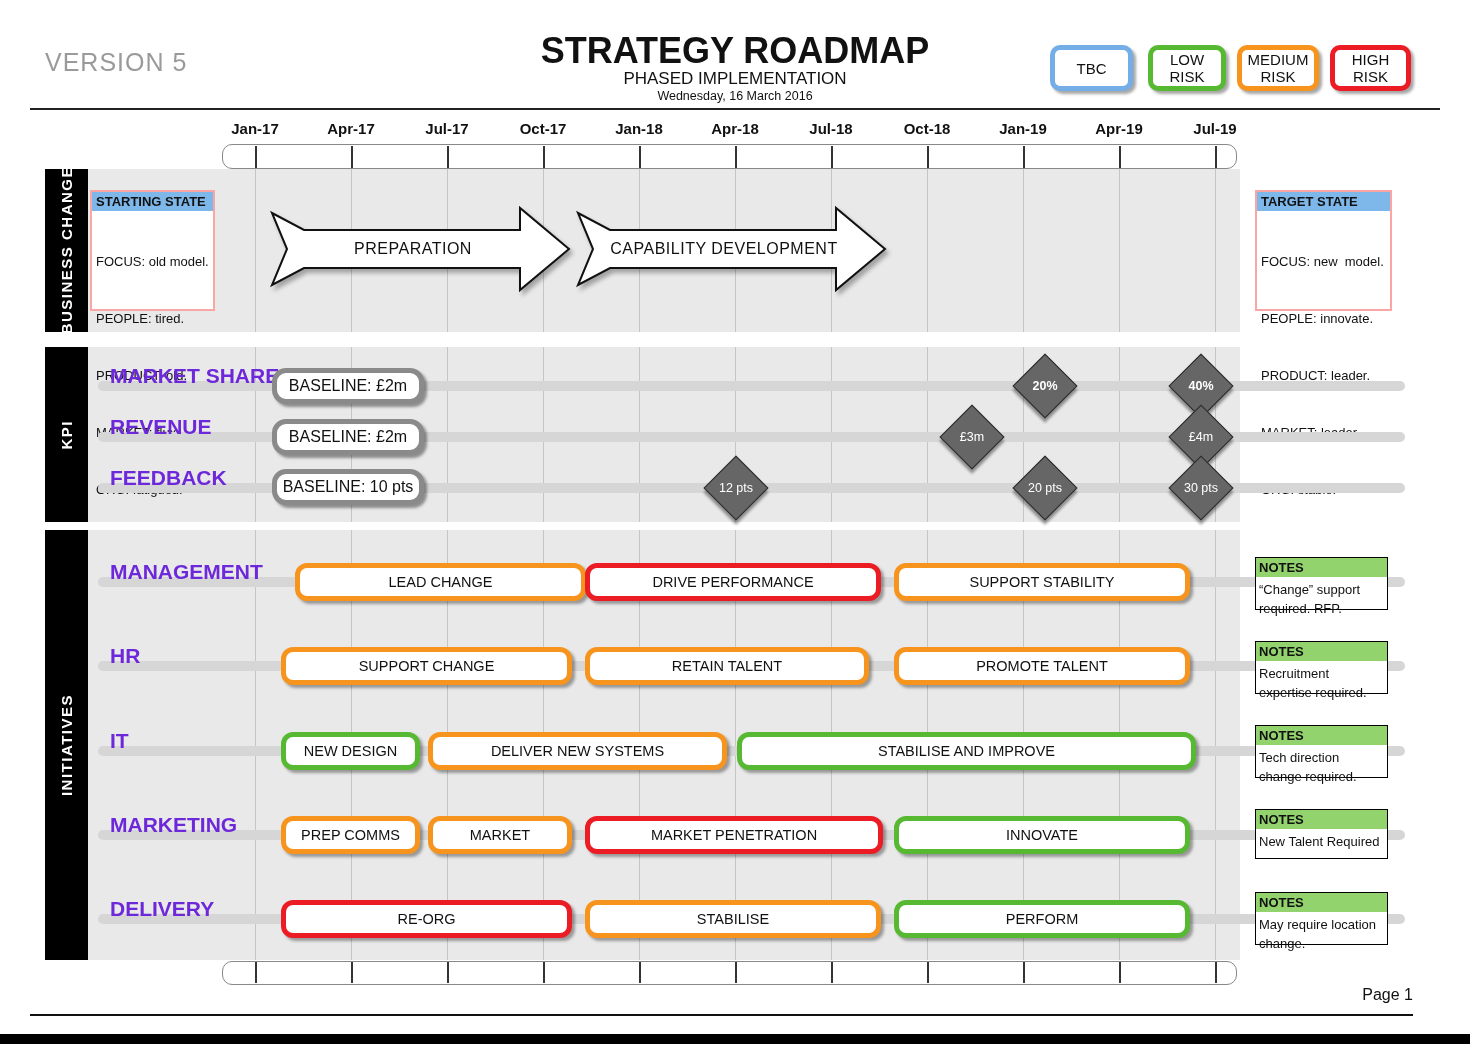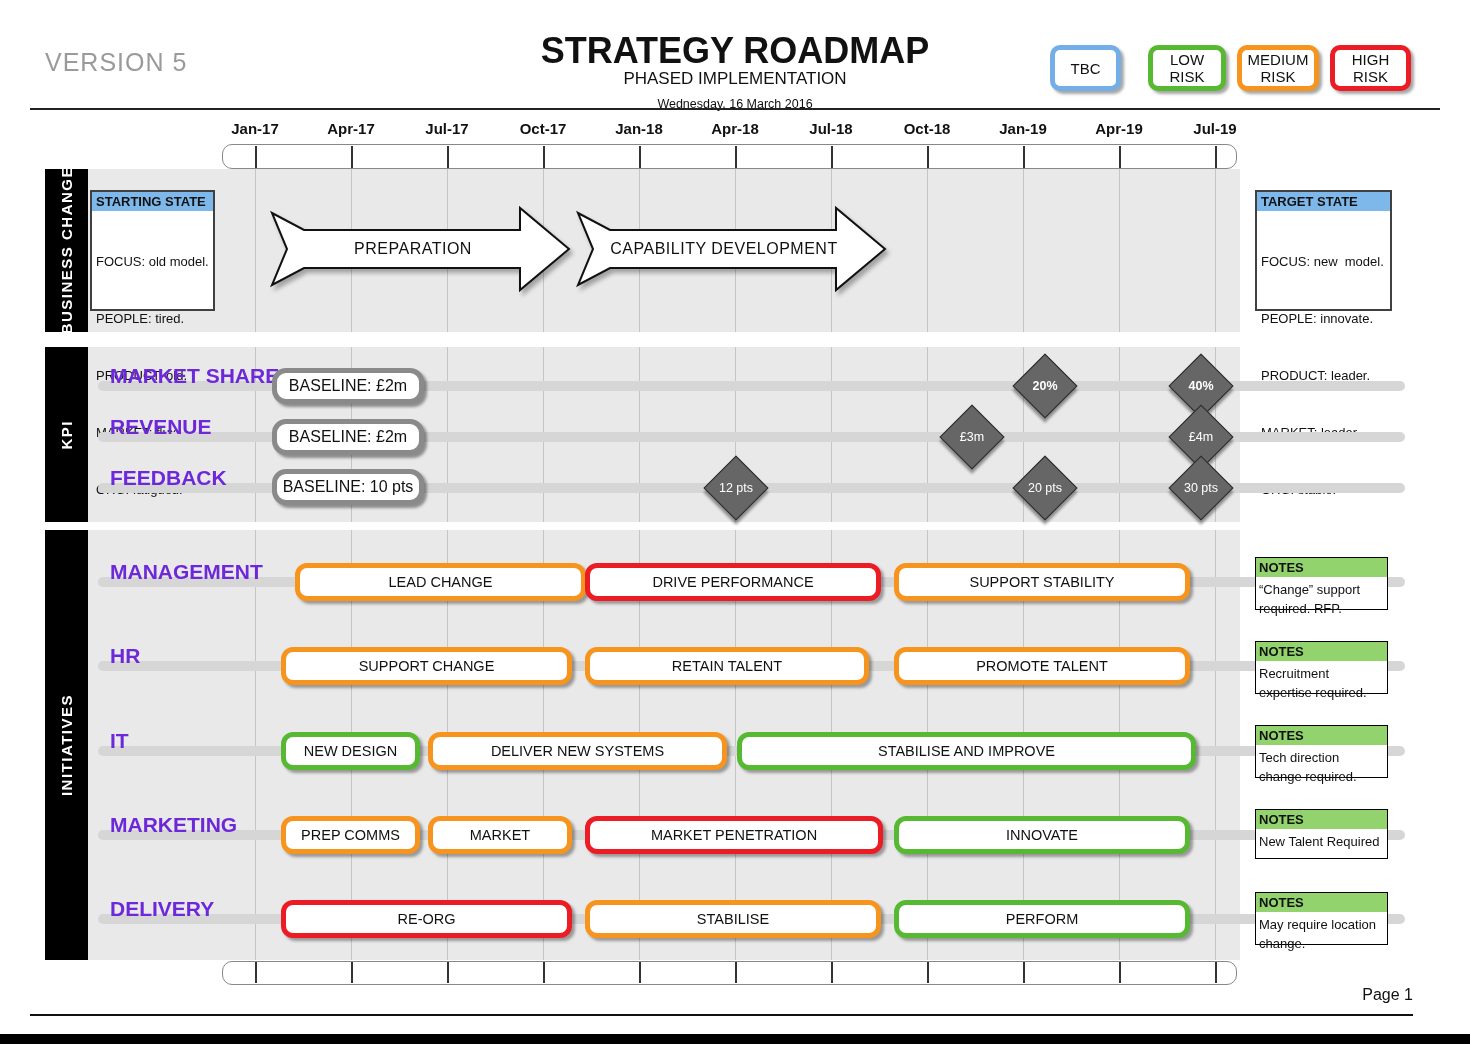--- a/index.html
+++ b/index.html
@@ -4,21 +4,21 @@
 <style>
   html,body{margin:0;padding:0;background:#fff;}
   .page{position:relative;width:1470px;height:1044px;background:#fff;overflow:hidden;
         font-family:"Liberation Sans",sans-serif;color:#111;}
 
   
   .version{position:absolute;left:45px;top:48px;font-size:25px;color:#9a9a9a;letter-spacing:1px;}
   .title-block{position:absolute;left:435px;top:36px;width:600px;text-align:center;}
   .title{font-size:36px;font-weight:bold;line-height:30px;}
   .subtitle{font-size:17px;line-height:20px;margin-top:3px;}
-  .date{font-size:12.5px;line-height:15px;margin-top:8px;}
+  .date{font-size:12.5px;line-height:15px;margin-top:0;}
   .hr-line{position:absolute;background:#222;height:1.5px;}
 
   
   .legend-box{position:absolute;top:45px;height:46px;background:#fff;border:5px solid #999;
       border-radius:10px;box-shadow:3px 3px 3px rgba(0,0,0,.35);display:flex;align-items:center;
       justify-content:center;text-align:center;font-size:15px;line-height:17px;box-sizing:border-box;}
   .bc-tbc{border-color:#74aee6}.bc-low{border-color:#57b832}.bc-med{border-color:#f7941d}.bc-high{border-color:#ec1c24}
 
   
   .tl-label{position:absolute;top:120px;width:84px;text-align:center;font-weight:bold;font-size:15px;}
@@ -27,21 +27,21 @@
   .tick{position:absolute;width:1.5px;background:#333;}
   .gridline{position:absolute;width:1px;background:#c5c5c5;}
 
   
   .band-gray{position:absolute;left:88px;width:1152px;background:#e9e9e9;}
   .v-strip{position:absolute;left:45px;width:43px;background:#000;display:flex;align-items:center;justify-content:center;}
   .v-strip span{writing-mode:vertical-rl;transform:rotate(180deg);color:#fff;font-weight:bold;
       font-size:15px;letter-spacing:1.5px;white-space:nowrap;}
 
   
-  .state-box{position:absolute;width:137px;height:121px;background:#fff;border:2px solid #404040;box-sizing:border-box;}
+  .state-box{position:absolute;width:137px;height:121px;background:#fff;border:2px solid #fca5a5;box-sizing:border-box;}
   .state-header{height:19px;background:#7eb8ea;font-weight:bold;font-size:13px;line-height:19px;padding-left:4px;}
   .state-body{padding:3px 4px;font-size:13px;line-height:19px;white-space:pre;}
 
   
   .arrow{position:absolute;height:88px;}
   .arrow svg{position:absolute;left:0;top:0;filter:drop-shadow(3px 4px 2px rgba(0,0,0,.3));}
   .arrow-label{position:absolute;left:14px;right:30px;top:0;bottom:0;display:flex;align-items:center;
       justify-content:center;font-size:16px;letter-spacing:.5px;white-space:nowrap;}
 
   
@@ -76,21 +76,21 @@
 <div class="page">
 
   <div class="version">VERSION 5</div>
   <div class="title-block">
     <div class="title">STRATEGY ROADMAP</div>
     <div class="subtitle">PHASED IMPLEMENTATION</div>
     <div class="date">Wednesday, 16 March 2016</div>
   </div>
   <div class="hr-line" style="left:30px;top:108px;width:1410px"></div>
 
-  <div class="legend-box bc-tbc" style="left:1050px;width:71px">
+  <div class="legend-box bc-tbc" style="left:1050px;width:83px">
       <span>TBC</span>
     </div>
   <div class="legend-box bc-low" style="left:1148px;width:78px">
       <span>LOW RISK</span>
     </div>
   <div class="legend-box bc-med" style="left:1237px;width:82px">
       <span>MEDIUM RISK</span>
     </div>
   <div class="legend-box bc-high" style="left:1330px;width:81px">
       <span>HIGH RISK</span>

